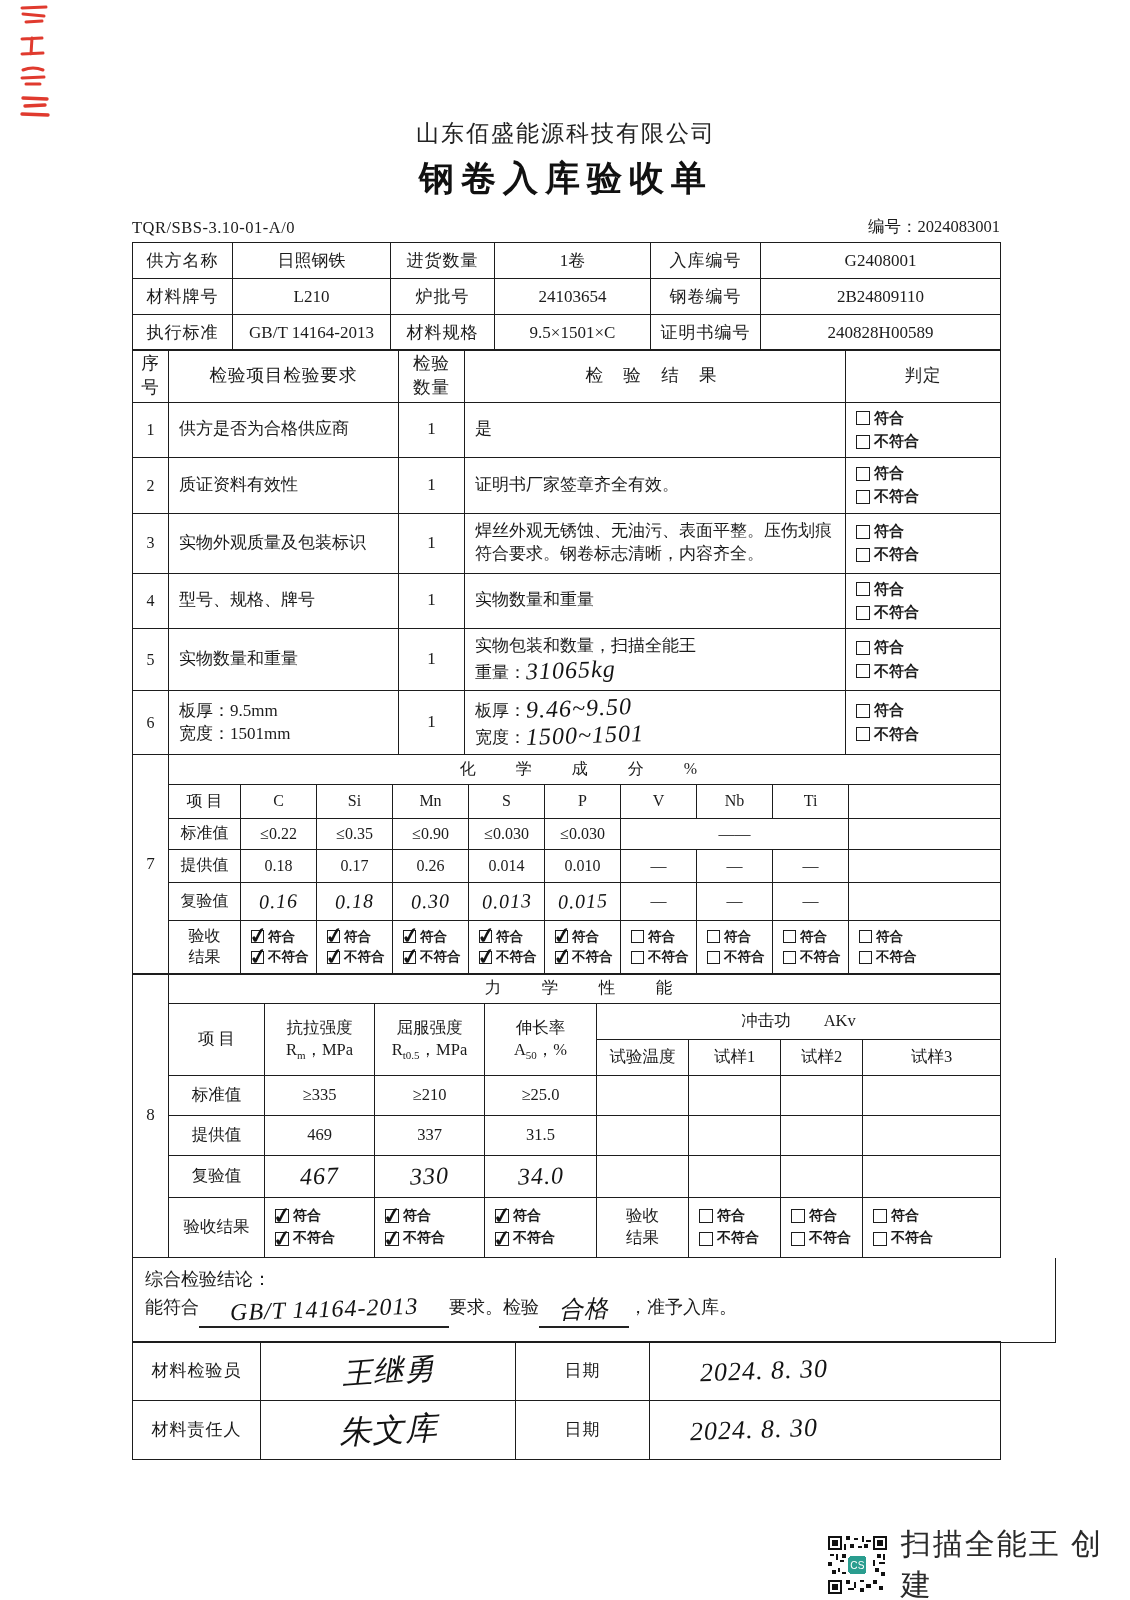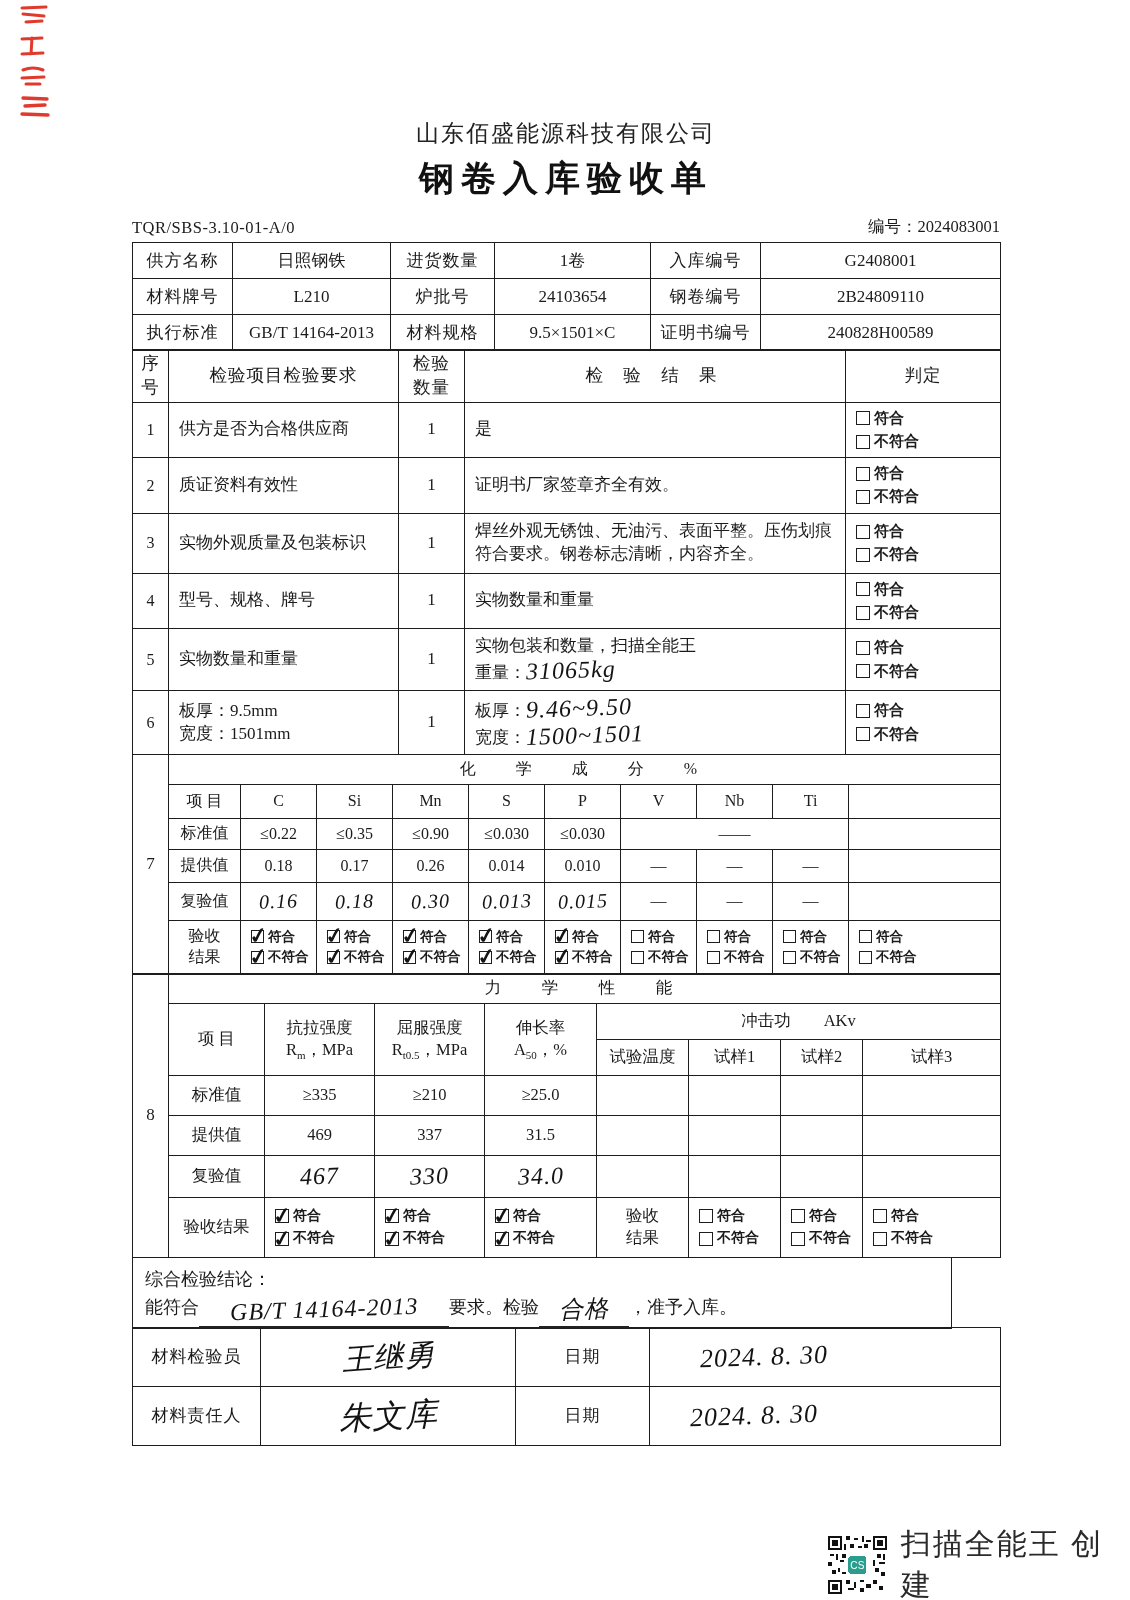--- a/index.html
+++ b/index.html
@@ -50,22 +50,22 @@
 
   .hand{
     font-family:cursive, serif;font-style:italic;color:#131313;
     font-size:20px;transform:rotate(-2deg);display:inline-block;letter-spacing:1px;
     line-height:1;
   }
   .hand-lg{font-size:24px;}
 
   
   .conclusion{
-    border:1.8px solid #1d1d1d;border-top:none;width:820px;box-sizing:border-box;
-    padding:8px 12px 0 12px;font-size:18px;line-height:1.55;
+    border:1.8px solid #1d1d1d;border-top:none;width:924px;box-sizing:border-box;
+    padding:8px 12px 14px 12px;font-size:18px;line-height:1.55;
   }
   .blank{display:inline-block;border-bottom:2px solid #222;text-align:center;vertical-align:-4px;}
   .blank1{min-width:250px;}
   .blank2{min-width:90px;}
 
   .sign-table td{height:54px;}
   .sign-table .lab{text-align:center;font-size:17px;letter-spacing:1px;margin-top:21px;}
 
   
   .red-marks{position:absolute;left:18px;top:4px;width:46px;height:118px;}

